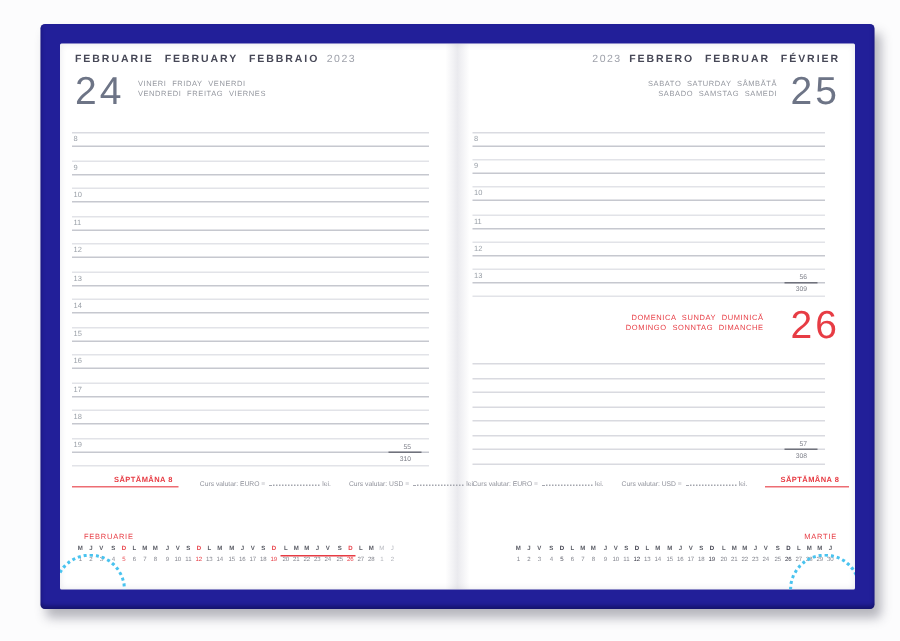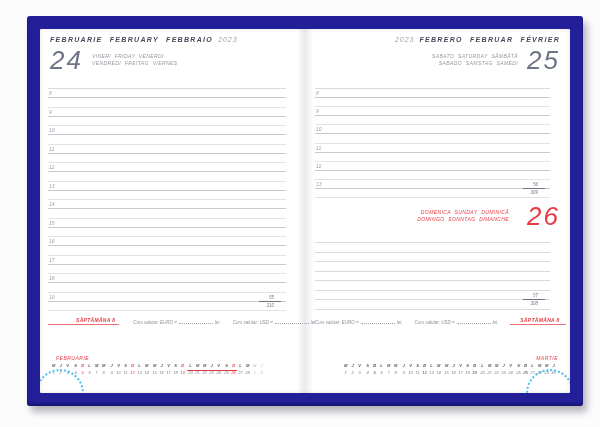--- a/index.html
+++ b/index.html
@@ -1,21 +1,21 @@
 <!DOCTYPE html>
 <html><head>
 <meta charset="utf-8">
 <style>
   html,body{margin:0;padding:0;}
   body{width:600px;height:427px;background:#fcfcfd;font-family:"Liberation Sans",sans-serif;overflow:hidden;}
   .scene{position:relative;width:600px;height:427px;}
   .cover{position:absolute;left:27px;top:16px;width:556px;height:390px;background:#221f99;border-radius:3px;
          box-shadow:4px 6px 7px rgba(50,50,70,0.35), inset 0 -2px 3px rgba(0,0,40,0.4);}
   .paper{position:absolute;left:13px;top:13px;width:530px;height:364px;background:#ffffff;border-radius:1px;
-         overflow:hidden;box-shadow:inset 0 0 5px rgba(20,20,60,0.10);font-style:italic;}
+         overflow:hidden;box-shadow:inset 0 0 5px rgba(20,20,60,0.10);}
   .crease{position:absolute;left:50%;top:0;width:16px;height:100%;transform:translateX(-50%);
           background:linear-gradient(90deg,rgba(0,0,0,0) 0%,rgba(50,50,90,0.10) 50%,rgba(0,0,0,0) 100%);}
   .page{position:absolute;top:0;height:100%;width:265px;}
   .page.left{left:0;}
   .page.right{right:0;}
 
   .month-header{position:absolute;top:7px;font-size:7px;white-space:nowrap;}
   .page.left .month-header{left:10px;}
   .page.right .month-header{right:10px;text-align:right;}
   .mh-months{font-weight:bold;color:#474857;letter-spacing:1.3px;word-spacing:4px;}

